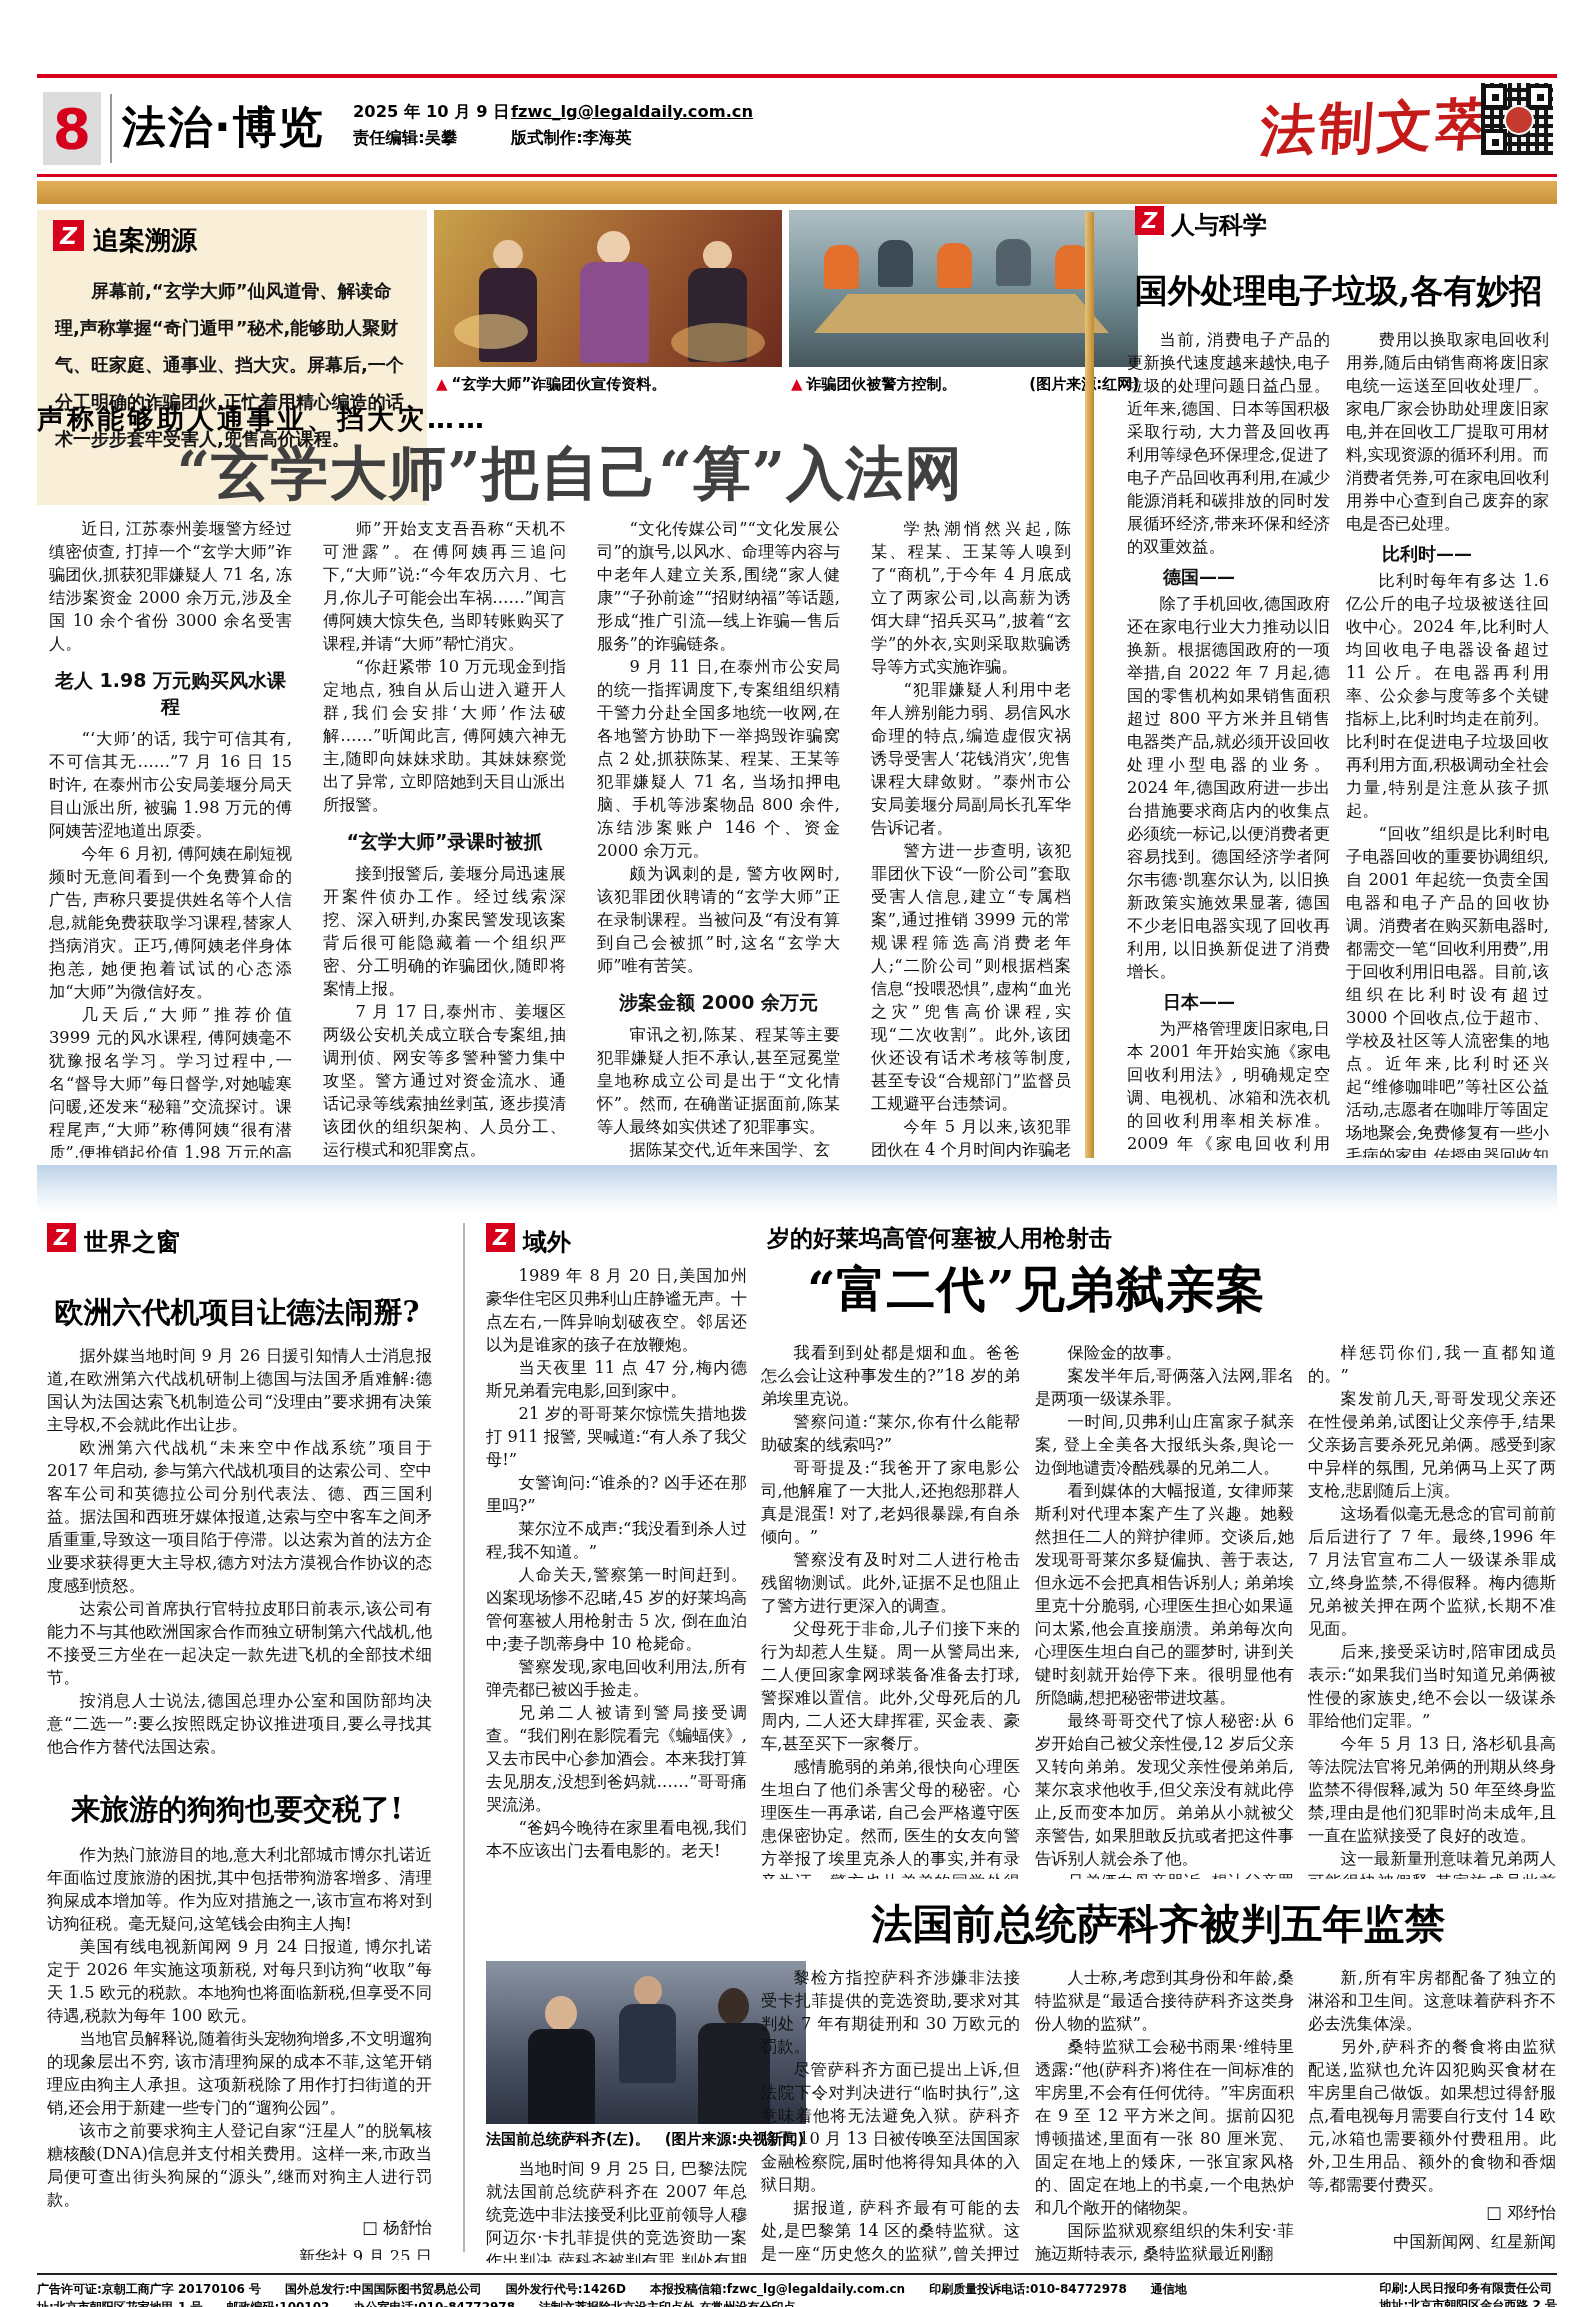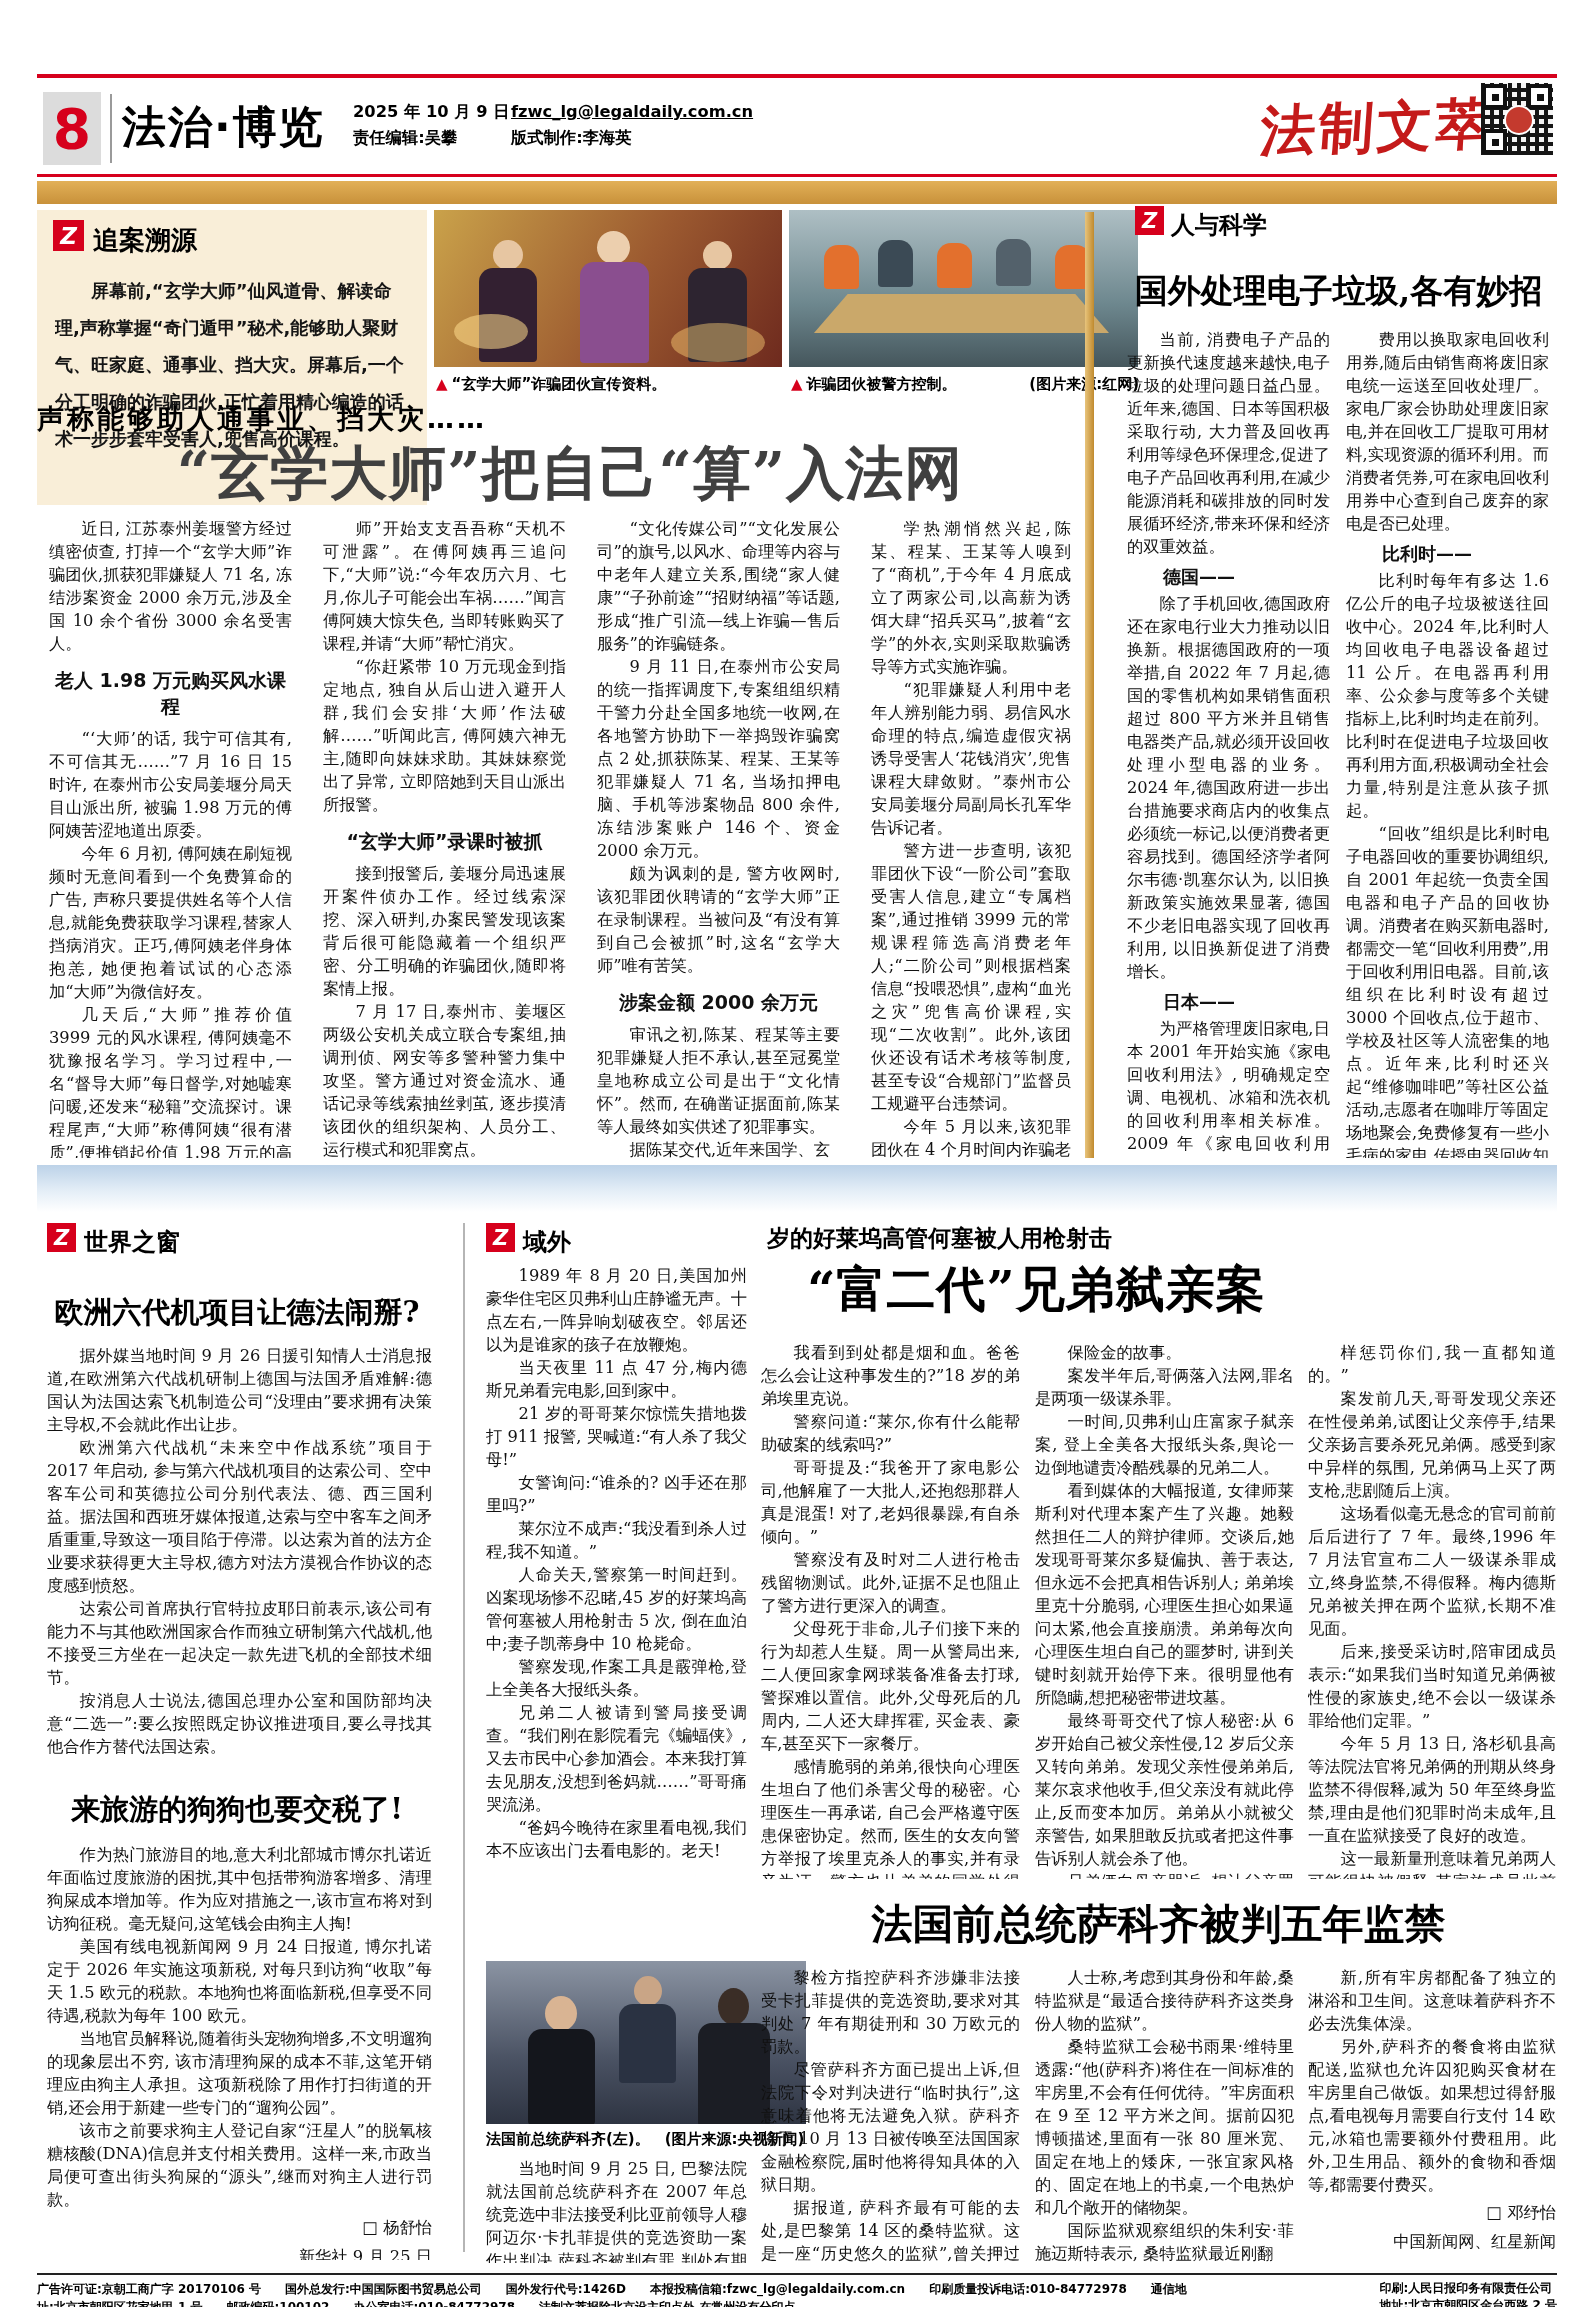--- a/index.html
+++ b/index.html
@@ -211,21 +211,21 @@
   <div class="kicker2" style="left:767px;top:1223px;width:592px;">岁的好莱坞高管何塞被人用枪射击</div>
   <div class="headline-yuwai" style="left:760px;top:1257px;width:553px;text-align:center;">“富二代”兄弟弑亲案</div>
 
   <div class="col" style="left:486px;top:1264px;width:261px;height:691px;">
       <p class="para">1989 年 8 月 20 日,美国加州豪华住宅区贝弗利山庄静谧无声。十点左右,一阵异响划破夜空。邻居还以为是谁家的孩子在放鞭炮。</p>
       <p class="para">当天夜里 11 点 47 分,梅内德斯兄弟看完电影,回到家中。</p>
       <p class="para">21 岁的哥哥莱尔惊慌失措地拨打 911 报警, 哭喊道:“有人杀了我父母!”</p>
       <p class="para">女警询问:“谁杀的? 凶手还在那里吗?”</p>
       <p class="para">莱尔泣不成声:“我没看到杀人过程,我不知道。”</p>
       <p class="para">人命关天,警察第一时间赶到。凶案现场惨不忍睹,45 岁的好莱坞高管何塞被人用枪射击 5 次, 倒在血泊中;妻子凯蒂身中 10 枪毙命。</p>
-      <p class="para">警察发现,作案工具是霰弹枪,登上全美各大报纸头条。</p>
+      <p class="para">警察发现,家电回收利用法,所有弹壳都已被凶手捡走。</p>
       <p class="para">兄弟二人被请到警局接受调查。“我们刚在影院看完《蝙蝠侠》,又去市民中心参加酒会。本来我打算去见朋友,没想到爸妈就……”哥哥痛哭流涕。</p>
       <p class="para">“爸妈今晚待在家里看电视,我们本不应该出门去看电影的。老天!</p>
     </div>
   <div class="col" style="left:761px;top:1341px;width:259px;height:538px;">
       <p class="para">我看到到处都是烟和血。爸爸怎么会让这种事发生的?”18 岁的弟弟埃里克说。</p>
       <p class="para">警察问道:“莱尔,你有什么能帮助破案的线索吗?”</p>
       <p class="para">哥哥提及:“我爸开了家电影公司,他解雇了一大批人,还抱怨那群人真是混蛋! 对了,老妈很暴躁,有自杀倾向。”</p>
       <p class="para">警察没有及时对二人进行枪击残留物测试。此外,证据不足也阻止了警方进行更深入的调查。</p>
       <p class="para">父母死于非命,儿子们接下来的行为却惹人生疑。周一从警局出来,二人便回家拿网球装备准备去打球,警探难以置信。此外,父母死后的几周内, 二人还大肆挥霍, 买金表、豪车,甚至买下一家餐厅。</p>
       <p class="para">感情脆弱的弟弟,很快向心理医生坦白了他们杀害父母的秘密。心理医生一再承诺, 自己会严格遵守医患保密协定。然而, 医生的女友向警方举报了埃里克杀人的事实,并有录音为证。警方也从弟弟的同学处得知, 两年前他曾写过一个剧本——儿子杀死父亲,骗取百万美元</p>

